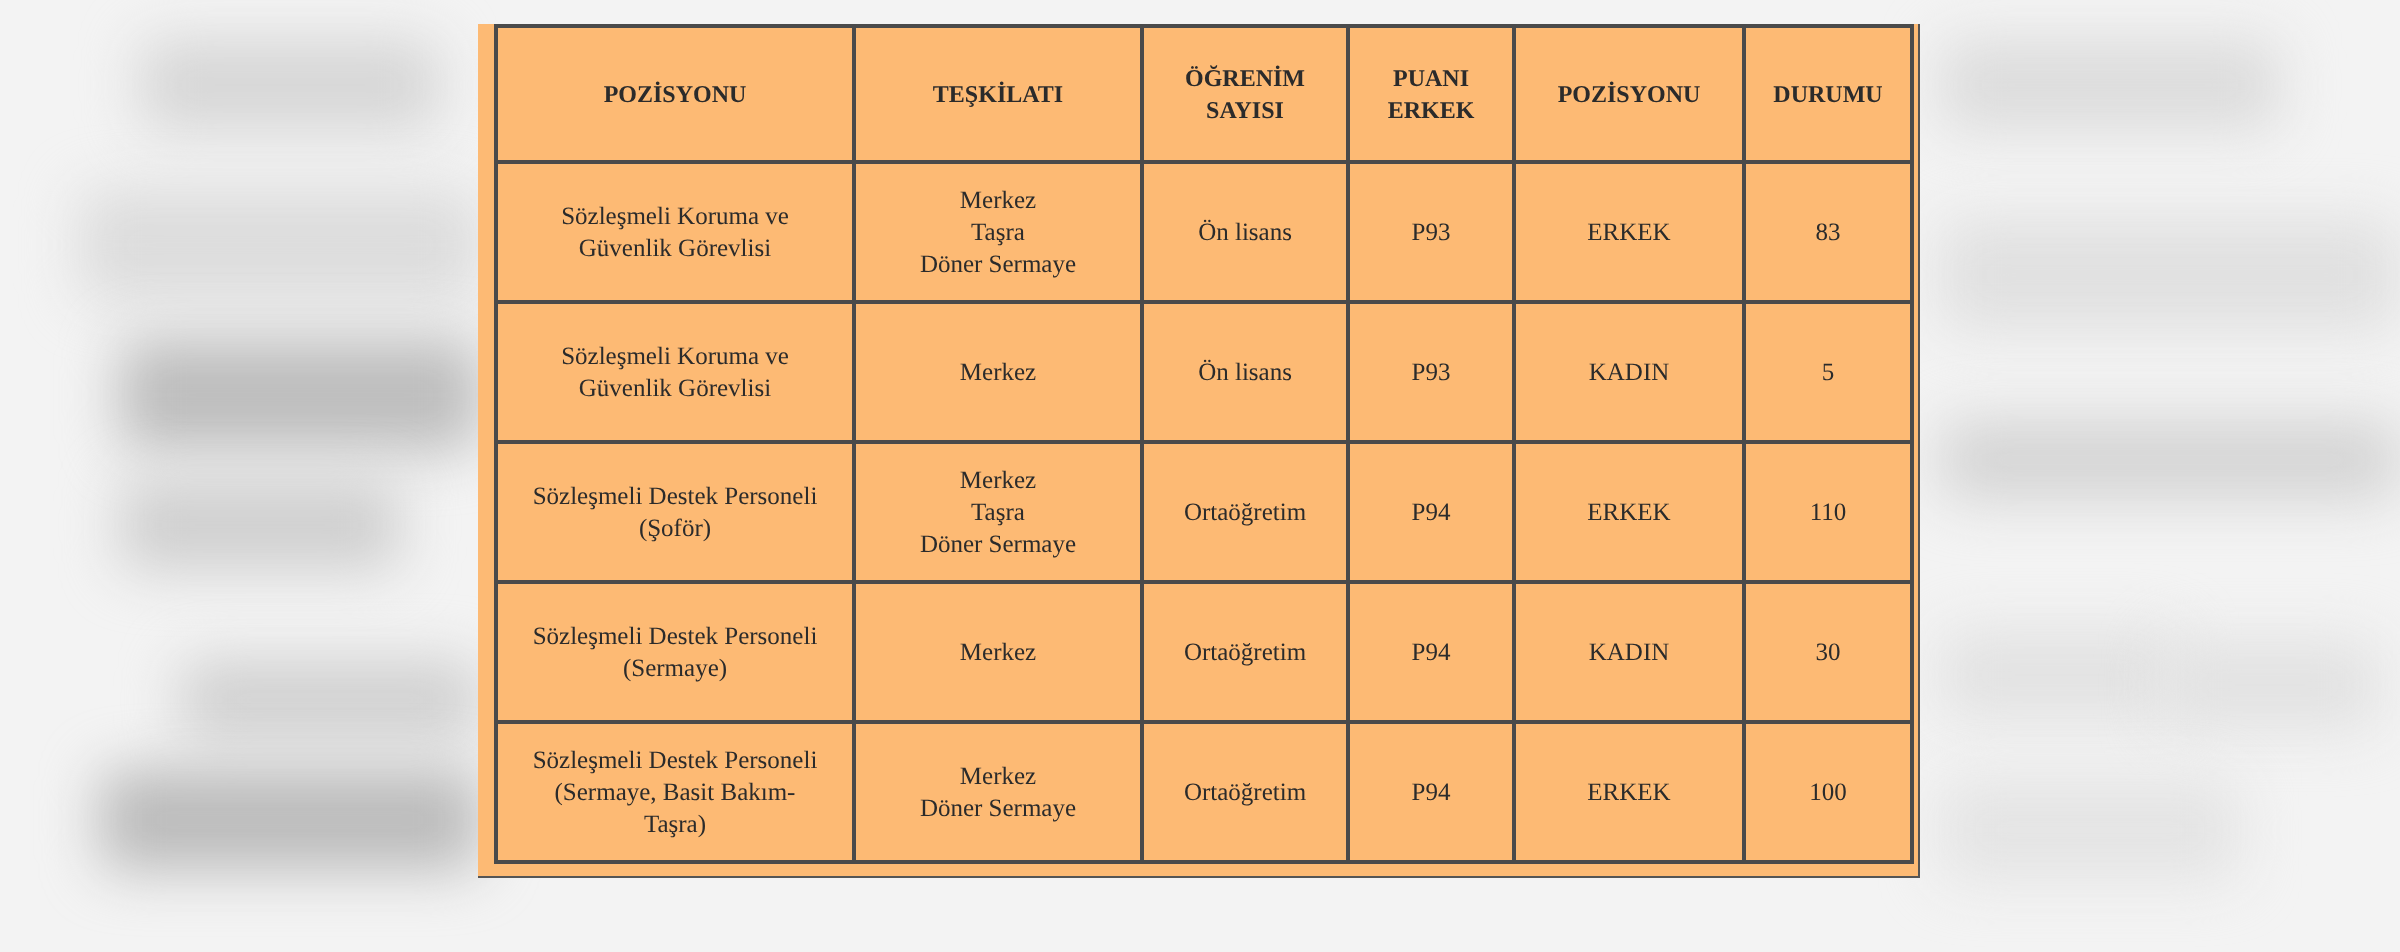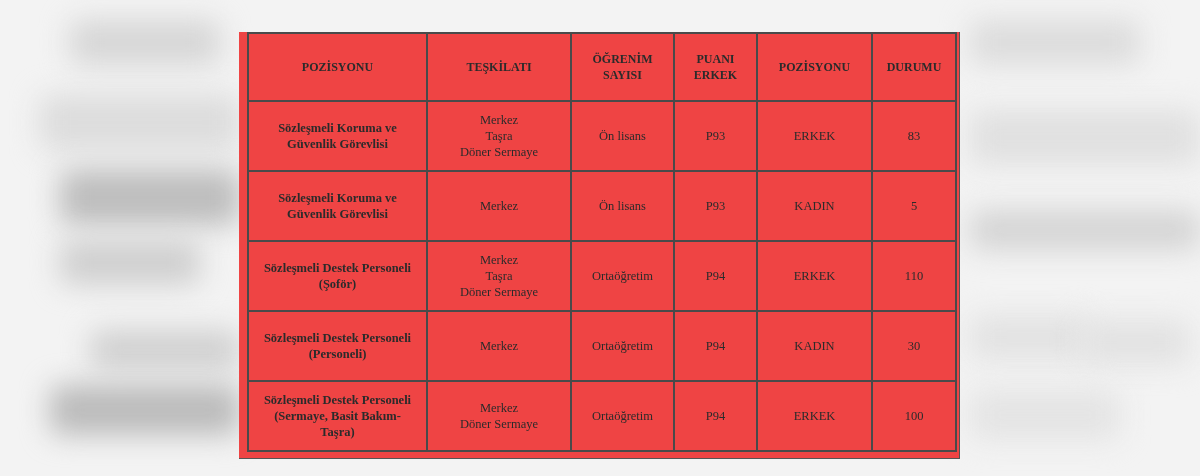--- a/index.html
+++ b/index.html
@@ -5,39 +5,39 @@
     html, body { margin: 0; padding: 0; }
     body {
       width: 1200px; height: 476px; overflow: hidden; position: relative;
       background: #f3f3f3;
       font-family: "Liberation Serif", "DejaVu Serif", serif;
     }
     
     .bg { position: absolute; inset: 0; overflow: hidden; }
     .blob { position: absolute; border-radius: 10px; filter: blur(14px); }
     .doc {
-      position: absolute; left: 239px; top: 32px; width: 721px; height: 427px;
-      background: #ef4444;
+      position: absolute; left: 239px; top: 12px; width: 721px; height: 427px;
+      background: #fdba74;
       border-right: 1px solid #555; border-bottom: 1px solid #555;
       box-sizing: border-box;
     }
     table.grid {
       position: absolute; left: 8px; top: 0px;
       width: 708px; height: 418px;
       border-collapse: collapse; table-layout: fixed;
       color: #2b2b2b;
     }
     table.grid th, table.grid td {
       border: 2px solid #4a4a4a;
       text-align: center; vertical-align: middle;
       font-size: 12.5px; line-height: 16px; padding: 0 4px;
     }
     table.grid th { font-weight: bold; font-size: 12px; height: 66px; }
     table.grid td { height: 68px; }
-    td.pos { font-weight: bold; }
+    td.pos { font-weight: normal; }
     .line { display: block; }
   </style>
 </head>
 <body>
 
 <div class="bg">
   <div class="blob" style="left:70px;top:20px;width:150px;height:45px;background:#d6d6d6;"></div>
   <div class="blob" style="left:40px;top:95px;width:200px;height:55px;background:#dcdcdc;"></div>
   <div class="blob" style="left:60px;top:170px;width:180px;height:55px;background:#bdbdbd;"></div>
   <div class="blob" style="left:60px;top:240px;width:140px;height:45px;background:#cfcfcf;"></div>
@@ -125,21 +125,21 @@
             <span class="line">Döner Sermaye</span>
           </td>
           <td>Ortaöğretim</td>
           <td>P94</td>
           <td>ERKEK</td>
           <td>110</td>
         </tr>
         <tr>
           <td class="pos">
             <span class="line">Sözleşmeli Destek Personeli</span>
-            <span class="line">(Personeli)</span>
+            <span class="line">(Sermaye)</span>
           </td>
           <td>
             <span class="line">Merkez</span>
           </td>
           <td>Ortaöğretim</td>
           <td>P94</td>
           <td>KADIN</td>
           <td>30</td>
         </tr>
         <tr>

